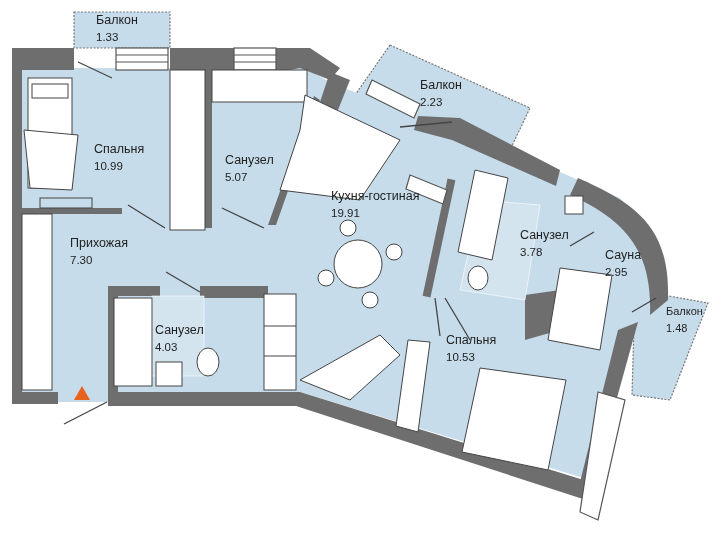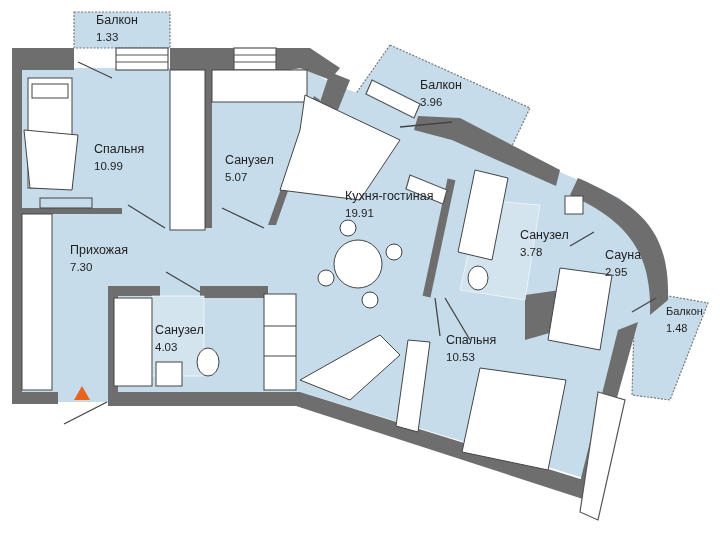--- a/index.html
+++ b/index.html
@@ -125,39 +125,39 @@
 <div class="lbl" style="left:94px;top:142px;">
   <span class="name">Спальня</span>
   <span class="area">10.99</span>
 </div>
 <div class="lbl" style="left:225px;top:153px;">
   <span class="name">Санузел</span>
   <span class="area">5.07</span>
 </div>
 <div class="lbl" style="left:420px;top:78px;">
   <span class="name">Балкон</span>
-  <span class="area">3.96</span>
+  <span class="area">2.23</span>
 </div>
-<div class="lbl" style="left:345px;top:189px;">
+<div class="lbl" style="left:331px;top:189px;">
   <span class="name">Кухня-гостиная</span>
   <span class="area">19.91</span>
 </div>
 <div class="lbl" style="left:520px;top:228px;">
   <span class="name">Санузел</span>
   <span class="area">3.78</span>
 </div>
 <div class="lbl" style="left:605px;top:248px;">
   <span class="name">Сауна</span>
   <span class="area">2.95</span>
 </div>
 <div class="lbl" style="left:666px;top:304px;font-size:11px;">
   <span class="name" style="font-size:11px;">Балкон</span>
   <span class="area" style="font-size:11px;">1.48</span>
 </div>
-<div class="lbl" style="left:70px;top:243px;">
+<div class="lbl" style="left:70px;top:236px;">
   <span class="name">Прихожая</span>
   <span class="area">7.30</span>
 </div>
 <div class="lbl" style="left:155px;top:323px;">
   <span class="name">Санузел</span>
   <span class="area">4.03</span>
 </div>
 <div class="lbl" style="left:446px;top:333px;">
   <span class="name">Спальня</span>
   <span class="area">10.53</span>

